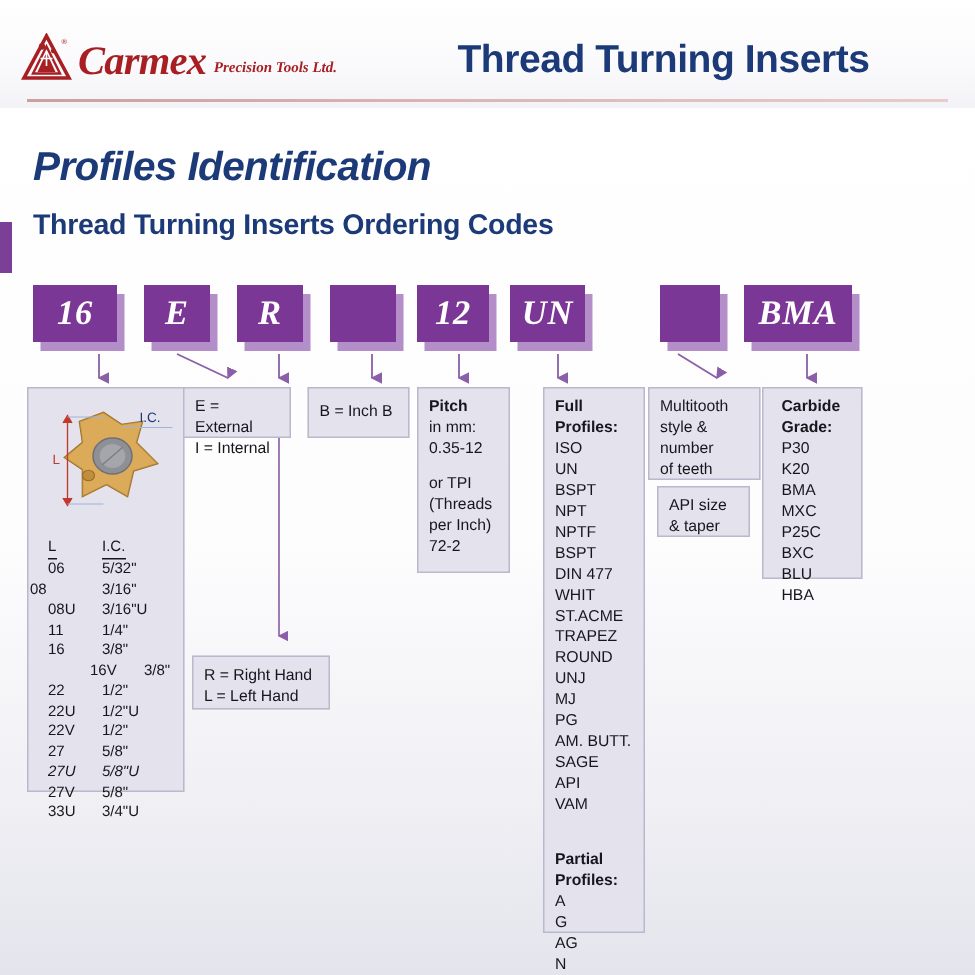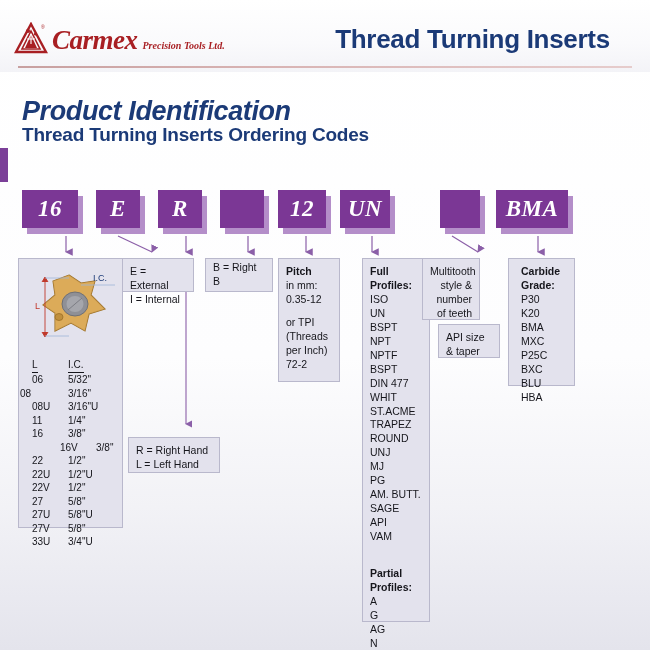--- a/index.html
+++ b/index.html
@@ -18,29 +18,29 @@
   
   .header { position: absolute; left: 0; top: 0; width: 650px; height: 72px;
             background: linear-gradient(to bottom, #ffffff 0%, #fafafc 60%, #f3f3f7 100%); }
   .logo-wrap { position: absolute; left: 14px; top: 22px; display: flex; align-items: flex-end; }
   .logo-mark { width: 34px; height: 32px; position: relative; margin-right: 4px; }
   .logo-text { font-family: "Liberation Serif", serif; font-style: italic; font-weight: bold;
                font-size: 27px; color: #a81f23; letter-spacing: -0.5px; line-height: 1; }
   .logo-sub { font-family: "Liberation Serif", serif; font-style: italic; font-weight: bold;
               font-size: 10px; color: #a81f23; margin-left: 5px; padding-bottom: 3px; }
   .header-title { position: absolute; left: 305px; top: 24px; width: 335px;
-                  text-align: center; font-size: 26px; font-weight: bold; color: #1b3a77;
+                  text-align: left; font-size: 26px; font-weight: bold; color: #1b3a77;
                   letter-spacing: -0.3px; }
   .header-rule { position: absolute; left: 18px; top: 66px; width: 614px; height: 2px;
                  background: linear-gradient(to right, #c8a0a0, #d8b3b3 40%, #e6cccc 100%); }
 
   
   .title1 { position: absolute; left: 22px; top: 96px; font-size: 27px; font-weight: bold;
             font-style: italic; color: #1b3a77; letter-spacing: -0.4px; }
-  .title2 { position: absolute; left: 22px; top: 124px; font-size: 19px; font-weight: bold;
+  .title2 { position: absolute; left: 22px; top: 140px; font-size: 19px; font-weight: bold;
             color: #1b3a77; letter-spacing: -0.2px; }
   .accent-bar { position: absolute; left: 0px; top: 148px; width: 8px; height: 34px; background: #7b3f98; }
 
   
   .codebox { position: absolute; height: 38px; }
   .codebox .shadow { position: absolute; left: 5px; top: 6px; width: 100%; height: 100%;
                      background: #b48ec9; }
   .codebox .face { position: absolute; left: 0; top: 0; width: 100%; height: 100%;
                    background: #7b3795; display: flex; align-items: center; justify-content: center;
                    color: #ffffff; font-family: "Liberation Serif", serif; font-weight: bold;
@@ -83,21 +83,21 @@
           <text x="27" y="7" font-size="5" fill="#a81f23" font-family="Liberation Sans, sans-serif">®</text>
         </svg>
       </div>
       <div class="logo-text">Carmex</div>
       <div class="logo-sub">Precision Tools Ltd.</div>
     </div>
     <div class="header-title">Thread Turning Inserts</div>
     <div class="header-rule"></div>
   </div>
 
-  <div class="title1">Product Identification</div>
+  <div class="title1">Profiles Identification</div>
   <div class="accent-bar"></div>
   <div class="title2">Thread Turning Inserts Ordering Codes</div>
 
   <div class="codebox" style="left:22px;  top:190px; width:56px;">
     <div class="shadow"></div>
     <div class="face">16</div>
   </div>
   <div class="codebox" style="left:96px;  top:190px; width:44px;">
     <div class="shadow"></div>
     <div class="face">E</div>
@@ -209,41 +209,41 @@
         <span style="position:absolute;left:50px;">1/2"U</span>
       </div>
       <div style="position:relative;height:13.5px;">
         <span style="position:absolute;left:14px;">22V</span>
         <span style="position:absolute;left:50px;">1/2"</span>
       </div>
       <div style="position:relative;height:13.5px;">
         <span style="position:absolute;left:14px;">27</span>
         <span style="position:absolute;left:50px;">5/8"</span>
       </div>
-      <div style="position:relative;height:13.5px;">
+      <div style="position:relative;height:13.5px;font-style:italic;">
         <span style="position:absolute;left:14px;">27U</span>
         <span style="position:absolute;left:50px;">5/8"U</span>
       </div>
       <div style="position:relative;height:13.5px;">
         <span style="position:absolute;left:14px;">27V</span>
         <span style="position:absolute;left:50px;">5/8"</span>
       </div>
       <div style="position:relative;height:13.5px;">
         <span style="position:absolute;left:14px;">33U</span>
         <span style="position:absolute;left:50px;">3/4"U</span>
       </div>
     </div>
 
   <div class="panel" style="left:122px; top:258px; width:72px; height:34px;">
     <span>E = External</span><br>
     <span>I  = Internal</span>
   </div>
 
   <div class="panel" style="left:205px; top:258px; width:68px; height:34px; display:flex; align-items:center;">
-    <span>B = Right B</span>
+    <span>B = Inch B</span>
   </div>
 
   <div class="panel" style="left:128px; top:437px; width:92px; height:36px;">
     <span>R = Right Hand</span><br>
     <span>L = Left Hand</span>
   </div>
 
   <div class="panel" style="left:278px; top:258px; width:62px; height:124px;">
     <span class="hd">Pitch</span>
     <span>in mm:</span><br>
@@ -283,21 +283,21 @@
     <div id="partial-profiles">
         <div>A</div>
         <div>G</div>
         <div>AG</div>
         <div>N</div>
         <div>Q</div>
         <div>U</div>
       </div>
   </div>
 
-  <div class="panel" style="left:422px; top:258px; width:58px; height:62px;text-align:right;">
+  <div class="panel" style="left:432px; top:258px; width:75px; height:62px;">
     <span>Multitooth</span><br>
     <span>style &amp;</span><br>
     <span>number</span><br>
     <span>of teeth</span>
   </div>
 
   <div class="panel" style="left:438px; top:324px; width:62px; height:34px;">
     <span>API size</span><br>
     <span>&amp; taper</span>
   </div>

